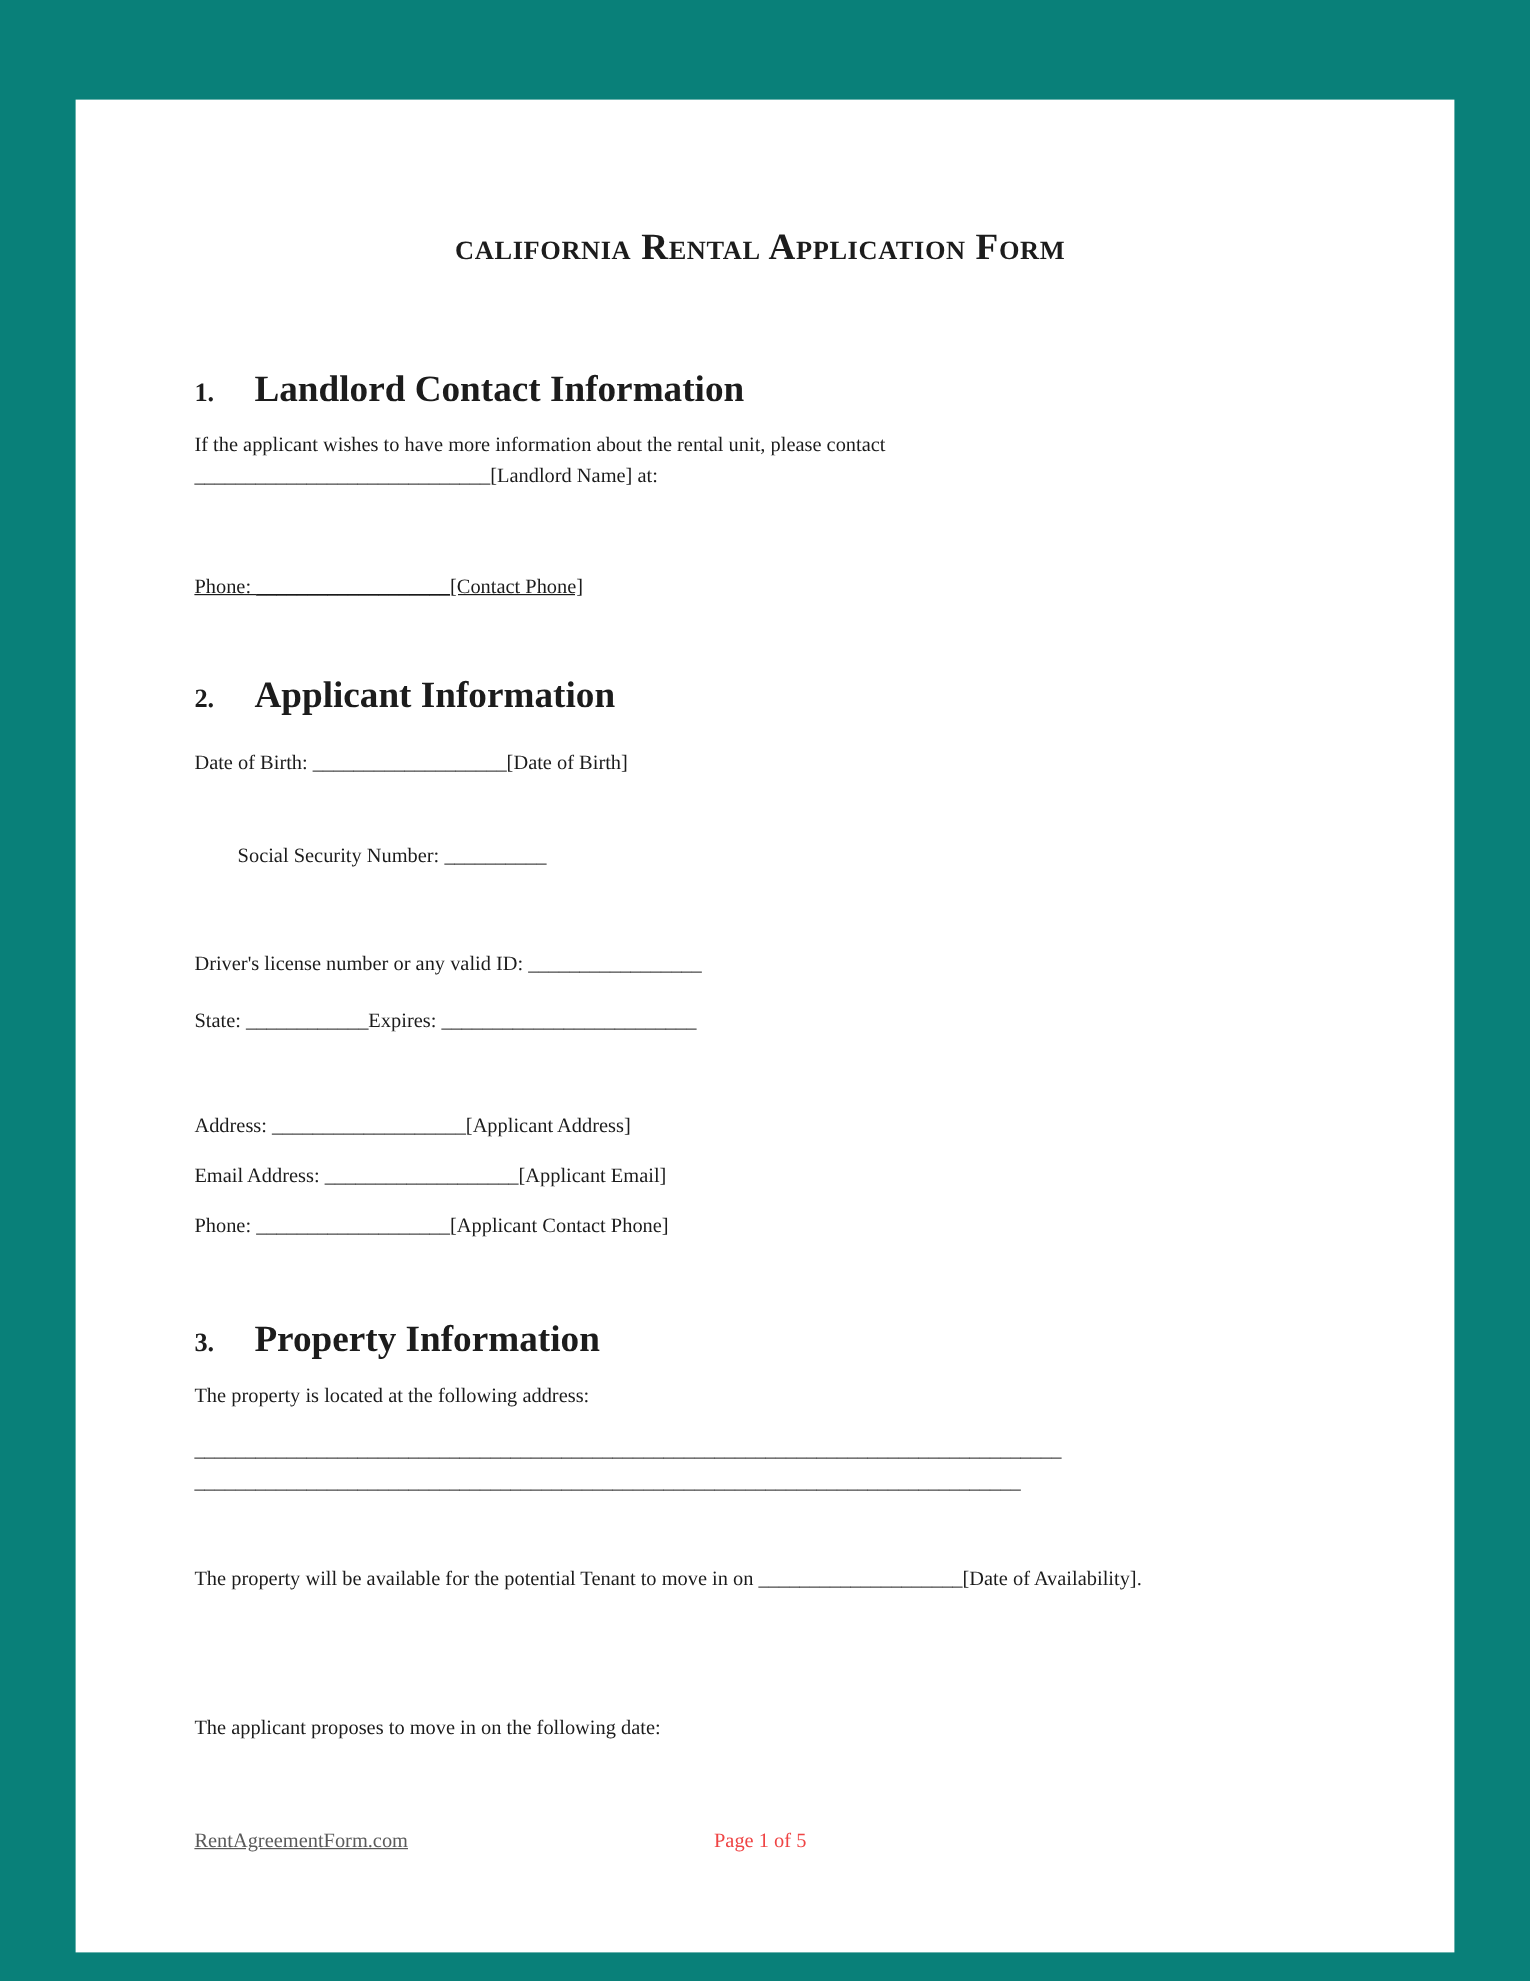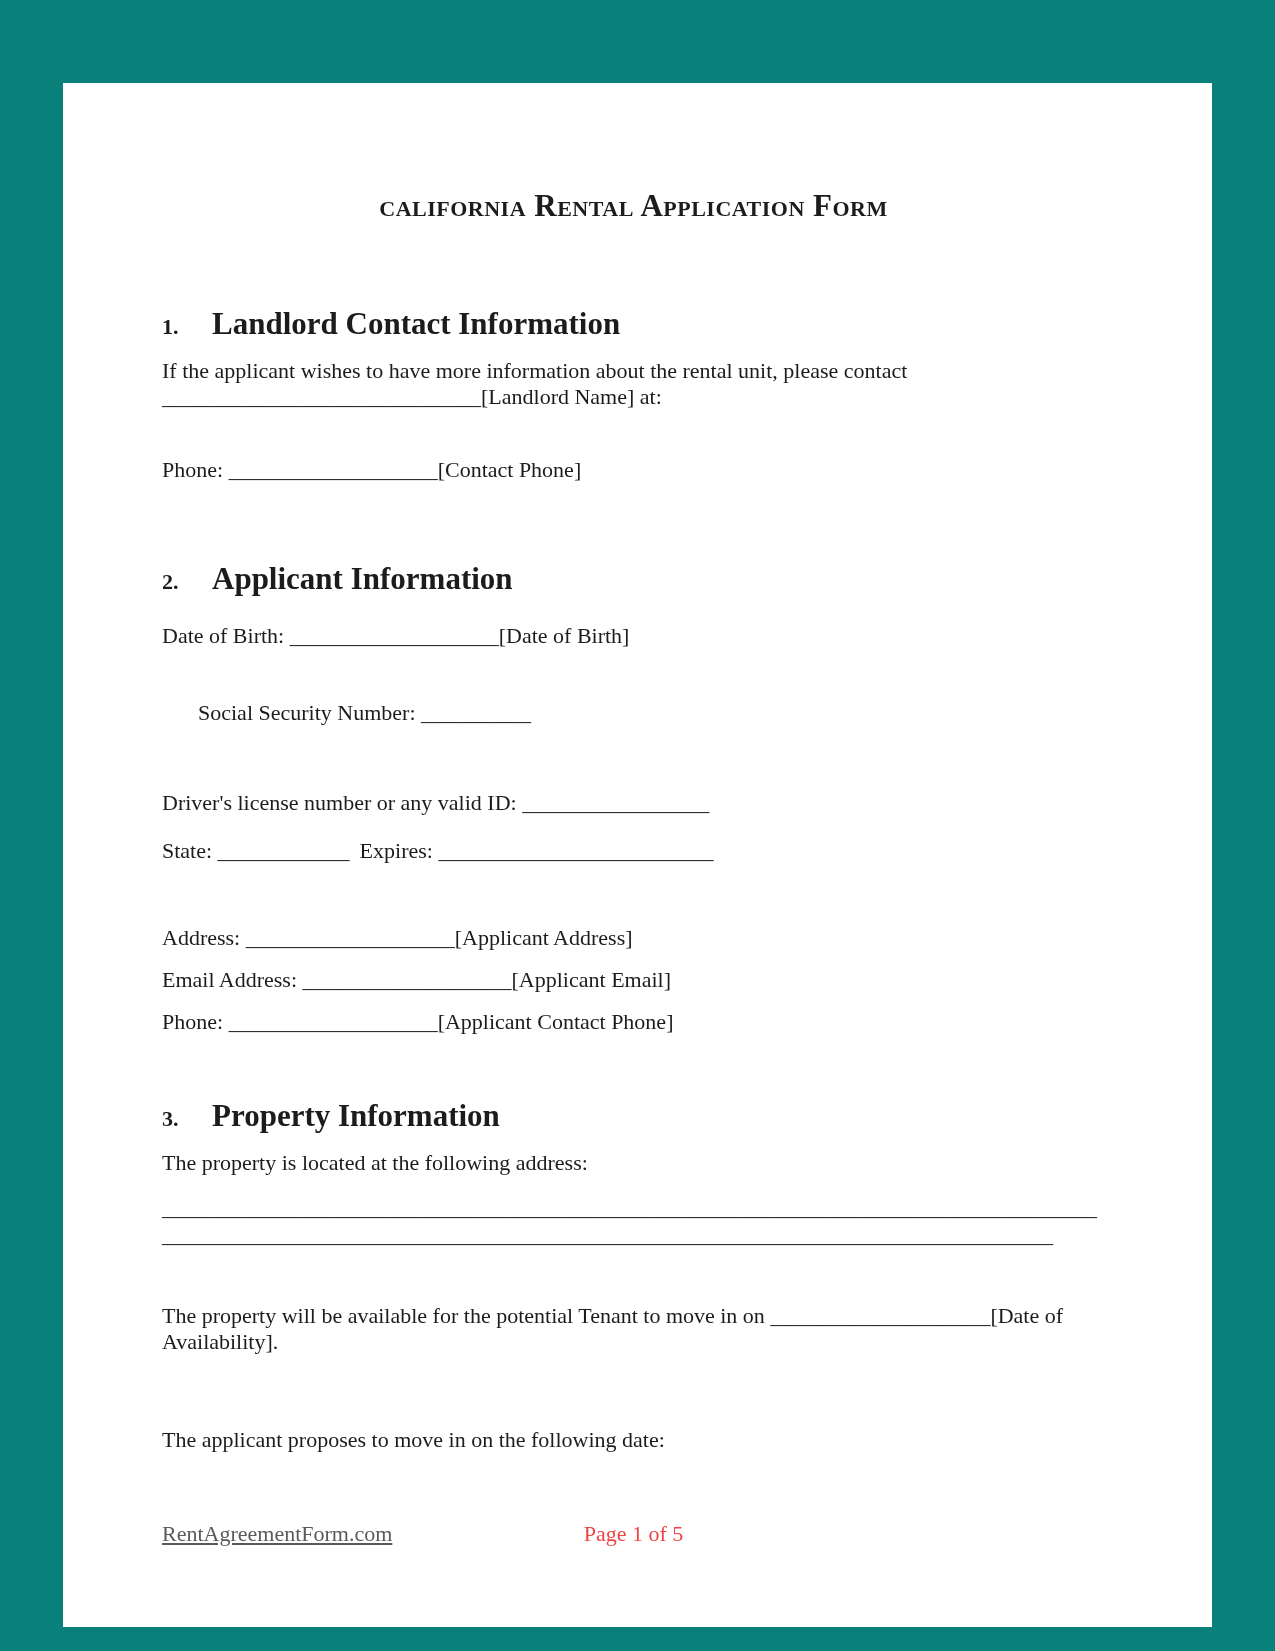--- a/index.html
+++ b/index.html
@@ -26,21 +26,21 @@
     position: absolute;
     left: 99px;
     top: 0;
     width: 943px;
     height: 100%;
   }
   .block {
     position: absolute;
     left: 0;
     width: 943px;
-    font-size: 22px;
+    font-size: 17px;
     line-height: 26px;
     color: #1c1c1c;
     white-space: normal;
   }
   .doc-title {
     top: 105px;
     text-align: center;
     font-size: 31px;
     line-height: 36px;
     font-weight: bold;
@@ -54,38 +54,38 @@
   }
   .sec-num {
     display: inline-block;
     width: 50px;
     font-size: 22px;
     font-weight: bold;
   }
   .h1 { top: 223px; }
   .intro { top: 275px; }
   .r-email1 { top: 345px; }
-  .r-phone1 { top: 374px; }
+  .r-phone1 { top: 393px; text-decoration: underline; }
   .h2 { top: 478px; }
   .r-name { top: 530px; }
   .r-dob { top: 540px; }
   .r-ssn { top: 617px; margin-left: 36px; }
   .r-license { top: 707px; }
   .r-state { top: 755px; }
   .r-address { top: 842px; }
   .r-email2 { top: 884px; }
   .r-phone2 { top: 926px; }
   .h3 { top: 1015px; }
   .r-located { top: 1067px; }
   .addr-line1 { top: 1112px; }
   .addr-line2 { top: 1139px; }
   .r-avail { top: 1220px; }
   .r-proposes { top: 1344px; }
   .footer { top: 1390px; margin-top: 48px; }
-  .gap-left { margin-left: 10px; }
+  .gap-left { }
   .footer-link {
     color: #5a5a5a;
     text-decoration: underline;
     cursor: pointer;
   }
   .footer-page {
     position: absolute;
     left: 0;
     width: 100%;
     text-align: center;

